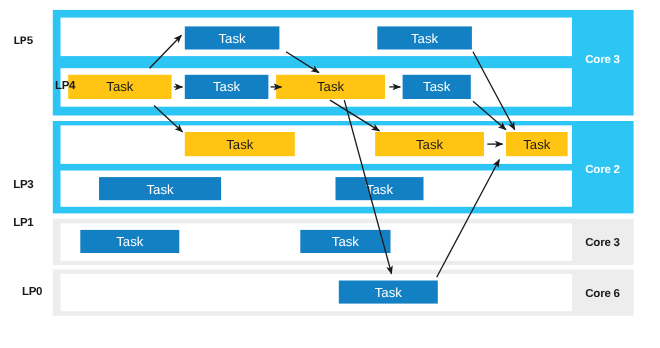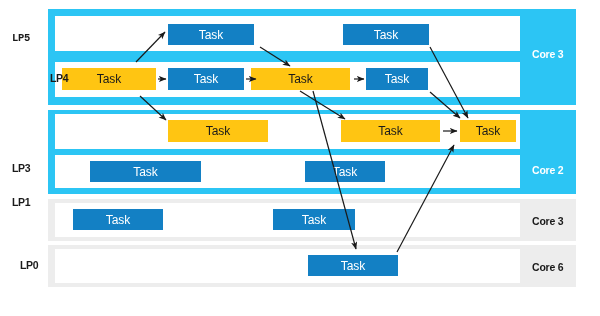--- a/index.html
+++ b/index.html
@@ -102,21 +102,21 @@
         <line x1="354" y1="79" x2="364" y2="79" stroke="#1A1A1A" stroke-width="1.2" marker-end="url(#ah)"></line>
         <line x1="430" y1="47" x2="468" y2="118" stroke="#1A1A1A" stroke-width="1.2" marker-end="url(#ah)"></line>
         <line x1="430" y1="92" x2="460" y2="118" stroke="#1A1A1A" stroke-width="1.2" marker-end="url(#ah)"></line>
         <line x1="443" y1="131" x2="457" y2="131" stroke="#1A1A1A" stroke-width="1.2" marker-end="url(#ah)"></line>
         <line x1="313" y1="91" x2="356" y2="249" stroke="#1A1A1A" stroke-width="1.2" marker-end="url(#ah)"></line>
         <line x1="397" y1="252" x2="454" y2="145" stroke="#1A1A1A" stroke-width="1.2" marker-end="url(#ah)"></line>
       </g>
   </svg>
   <div id="labels">
       <div class="core-label on-cyan" style="left: 532px; top: 48px;">Core 3</div>
-      <div class="core-label on-cyan" style="left: 532px; top: 164px;">Core 2</div>
+      <div class="core-label on-cyan" style="left: 532px; top: 148px;">Core 2</div>
       <div class="core-label on-gray" style="left: 532px; top: 215px;">Core 3</div>
       <div class="core-label on-gray" style="left: 532px; top: 261px;">Core 6</div>
       <div class="lp-label" style="left: 12px; top: 32px; font-family: Liberation Mono, monospace;">LP5</div>
       <div class="lp-label" style="left: 22px; top: 72px; margin-left: 28px;">LP4</div>
       <div class="lp-label" style="left: 12px; top: 118px; margin-top: 44px;">LP3</div>
       <div class="lp-label" style="left: 12px; top: 196px;">LP1</div>
       <div class="lp-label" style="left: 20px; top: 259px;">LP0</div>
     </div>
 </div>
 

